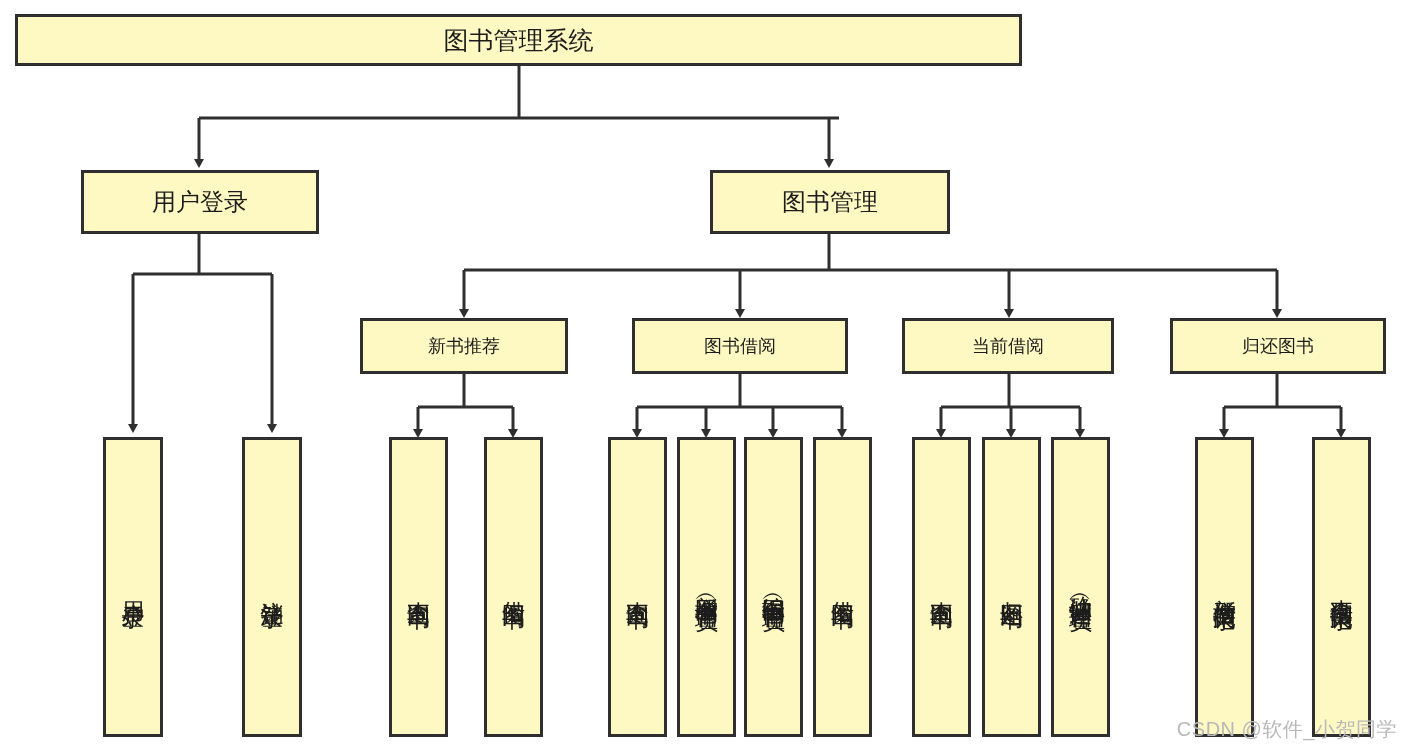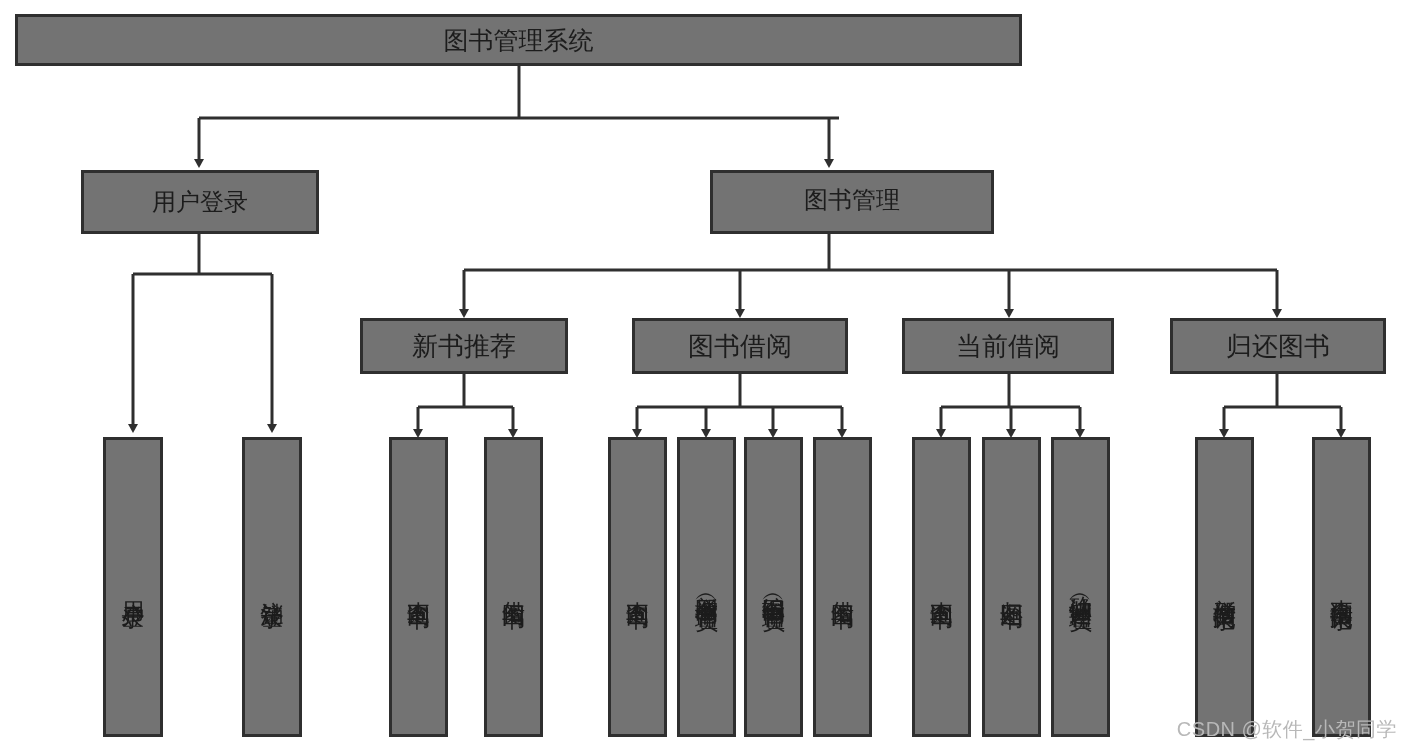--- a/index.html
+++ b/index.html
@@ -23,36 +23,36 @@
     position: absolute;
     left: 0;
     top: 0;
     width: 1405px;
     height: 747px;
     pointer-events: none;
   }
   .node {
     position: absolute;
     box-sizing: border-box;
-    background: #737373;
+    background: #fef9c3;
     border: 3px solid #2f2f2f;
     display: flex;
     align-items: center;
     justify-content: center;
     overflow: hidden;
   }
   .node-label {
     color: #1c1c1c;
     text-align: center;
     line-height: 1.16;
     white-space: nowrap;
   }
   .node.root .node-label { font-size: 25px; }
   .node.level1 .node-label { font-size: 24px; }
-  .node.level2 .node-label { font-size: 26px; }
+  .node.level2 .node-label { font-size: 18px; }
   .node.leaf {
     align-items: center;
     justify-content: center;
   }
   .node.leaf .node-label {
     writing-mode: vertical-rl;
     text-orientation: upright;
     font-size: 23px;
     letter-spacing: 2px;
     line-height: 1;
@@ -125,21 +125,21 @@
     </g>
   </svg>
 
   <div class="node root" style="left:15px; top:14px; width:1007px; height:52px;">
     <span class="node-label">图书管理系统</span>
   </div>
 
   <div class="node level1" style="left:81px; top:170px; width:238px; height:64px;">
     <span class="node-label">用户登录</span>
   </div>
-  <div class="node level1" style="left:710px; top:170px; width:284px; height:64px;font-family:Liberation Mono, monospace;">
+  <div class="node level1" style="left:710px; top:170px; width:240px; height:64px;">
     <span class="node-label">图书管理</span>
   </div>
 
   <div class="node level2" style="left:360px; top:318px; width:208px; height:56px;">
     <span class="node-label">新书推荐</span>
   </div>
   <div class="node level2" style="left:632px; top:318px; width:216px; height:56px;">
     <span class="node-label">图书借阅</span>
   </div>
   <div class="node level2" style="left:902px; top:318px; width:212px; height:56px;">

